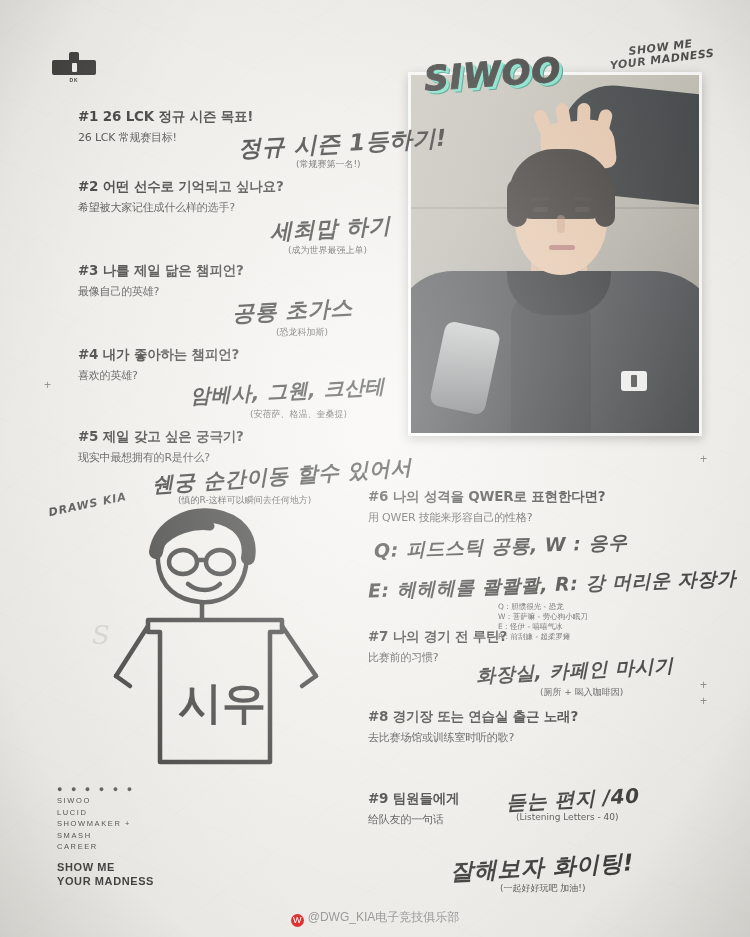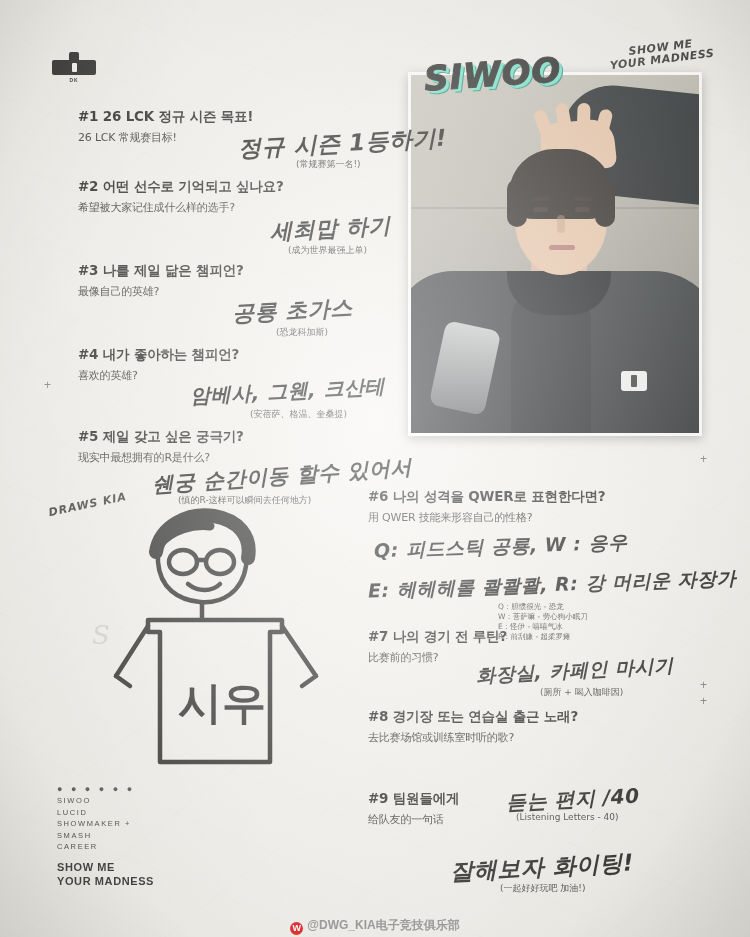--- a/index.html
+++ b/index.html
@@ -180,22 +180,22 @@
   }
   .career{
     position:absolute;left:57px;top:795px;font-size:7.5px;line-height:11.5px;color:#333;letter-spacing:1.6px;
   }
   .smym-bottom{
     position:absolute;left:57px;top:860px;font-size:11px;font-weight:bold;line-height:14px;color:#1b1b1b;letter-spacing:0.6px;
   }
 
   
   .wm{
-    position:absolute;left:0;bottom:2px;width:100%;text-align:center;
-    font-size:12px;color:#9a9a9a;font-weight:bold;
+    position:absolute;left:0;bottom:10px;width:100%;text-align:center;
+    font-size:12px;color:#9a9a9a;font-weight:normal;
   }
   .wm .eye{
     display:inline-block;width:13px;height:13px;border-radius:50%;
     background:#d33;color:#fff;font-size:9px;line-height:13px;text-align:center;margin-right:4px;vertical-align:-2px;
   }
   .mini-plus{position:absolute;color:#777;font-size:12px;}
   .s-mark{
     position:absolute;left:92px;top:620px;font-size:26px;color:rgba(120,120,120,0.25);
     font-family:"DejaVu Serif", serif;font-style:italic;
   }

